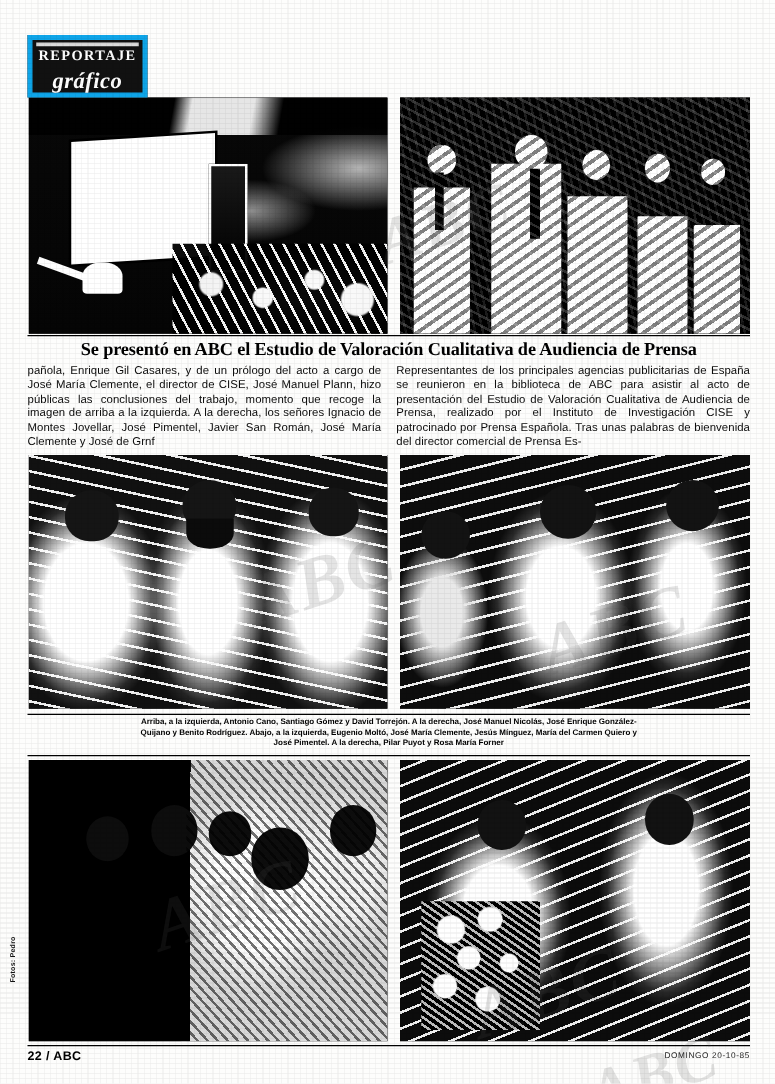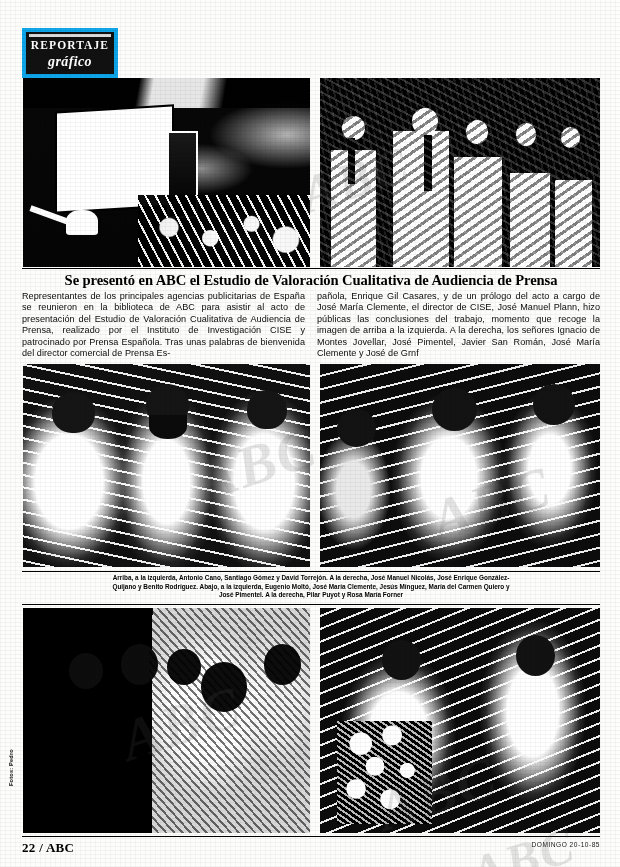--- a/index.html
+++ b/index.html
@@ -67,21 +67,21 @@
     letter-spacing: 1.1px;
   }
   .mh-line2 {
     position: absolute;
     left: 0; right: 0; top: 22px;
     text-align: center;
     color: #fff;
     font-family: "Liberation Serif", serif;
     font-style: italic;
     font-weight: bold;
-    font-size: 14px;
+    font-size: 18px;
     letter-spacing: .4px;
   }
   .mh-shadow {
     position: absolute;
     left: 26px; top: 34px;
     width: 88px; height: 42px;
     background: #000;
     z-index: 19;
   }
 
@@ -326,23 +326,23 @@
   .rule-foot {
     position: absolute;
     left: 22px; top: 836px;
     width: 578px; height: 1px;
     background: #000;
     z-index: 20;
   }
   .foot-left {
     position: absolute;
     left: 22px; top: 840px;
-    font-family: Liberation Serif, serif;
-    font-weight: bold;
-    font-size: 13px;
+    font-family: Liberation Sans, sans-serif;
+    font-weight: bold;
+    font-size: 10px;
     color: #000;
     letter-spacing: .3px;
     z-index: 20;
   }
   .foot-right {
     position: absolute;
     right: 20px; top: 841px;
     font-family: "Liberation Sans", sans-serif;
     font-size: 6.6px;
     color: #1a1a1a;
@@ -406,22 +406,22 @@
 
     <div class="fig" style="left:84%; width:13%; height:46%;"></div>
     <div class="head" style="left:86%; top:26%; width:7%;  height:11%;"></div>
     <div class="noise"></div>
   </div>
 
   <div class="rule-top"></div>
   <div class="headline">Se presentó en ABC el Estudio de Valoración Cualitativa de Audiencia de Prensa</div>
 
   <div class="cols">
+    <div class="col">pañola, Enrique Gil Casares, y de un prólogo del acto a cargo de José María Clemente, el director de CISE, José Manuel Plann, hizo públicas las conclusiones del trabajo, momento que recoge la imagen de arriba a la izquierda. A la derecha, los señores Ignacio de Montes Jovellar, José Pimentel, Javier San Román, José María Clemente y José de Grnf</div>
     <div class="col">Representantes de los principales agencias publicitarias de España se reunieron en la biblioteca de ABC para asistir al acto de presentación del Estudio de Valoración Cualitativa de Audiencia de Prensa, realizado por el Instituto de Investigación CISE y patrocinado por Prensa Española. Tras unas palabras de bienvenida del director comercial de Prensa Es-</div>
-    <div class="col">pañola, Enrique Gil Casares, y de un prólogo del acto a cargo de José María Clemente, el director de CISE, José Manuel Plann, hizo públicas las conclusiones del trabajo, momento que recoge la imagen de arriba a la izquierda. A la derecha, los señores Ignacio de Montes Jovellar, José Pimentel, Javier San Román, José María Clemente y José de Grnf</div>
   </div>
 
   <div class="photo p3" style="left:23px; top:364px; width:287px; height:203px;">
     <div class="ph-bg"></div>
     <div class="hd" style="left:10%; top:14%; width:15%; height:20%;"></div>
     <div class="hd" style="left:43%; top:10%; width:15%; height:20%;"></div>
     <div class="beard" style="left:44%; top:25%; width:13%; height:12%;"></div>
     <div class="hd" style="left:78%; top:13%; width:14%; height:19%;"></div>
   </div>
 

